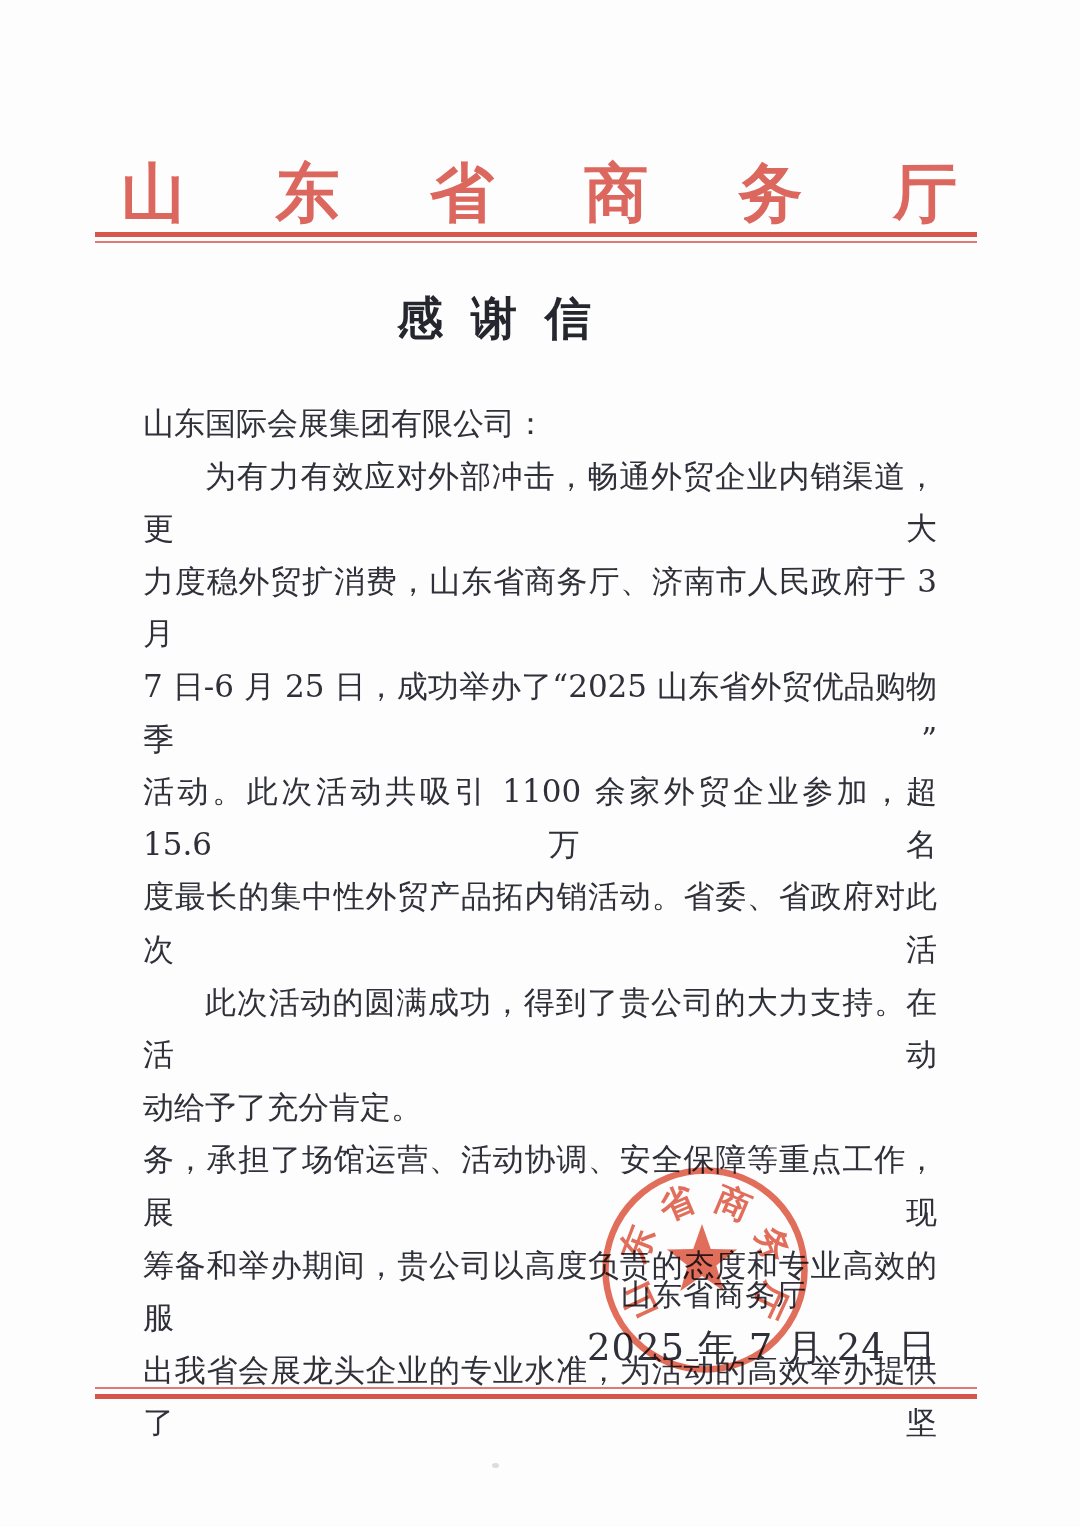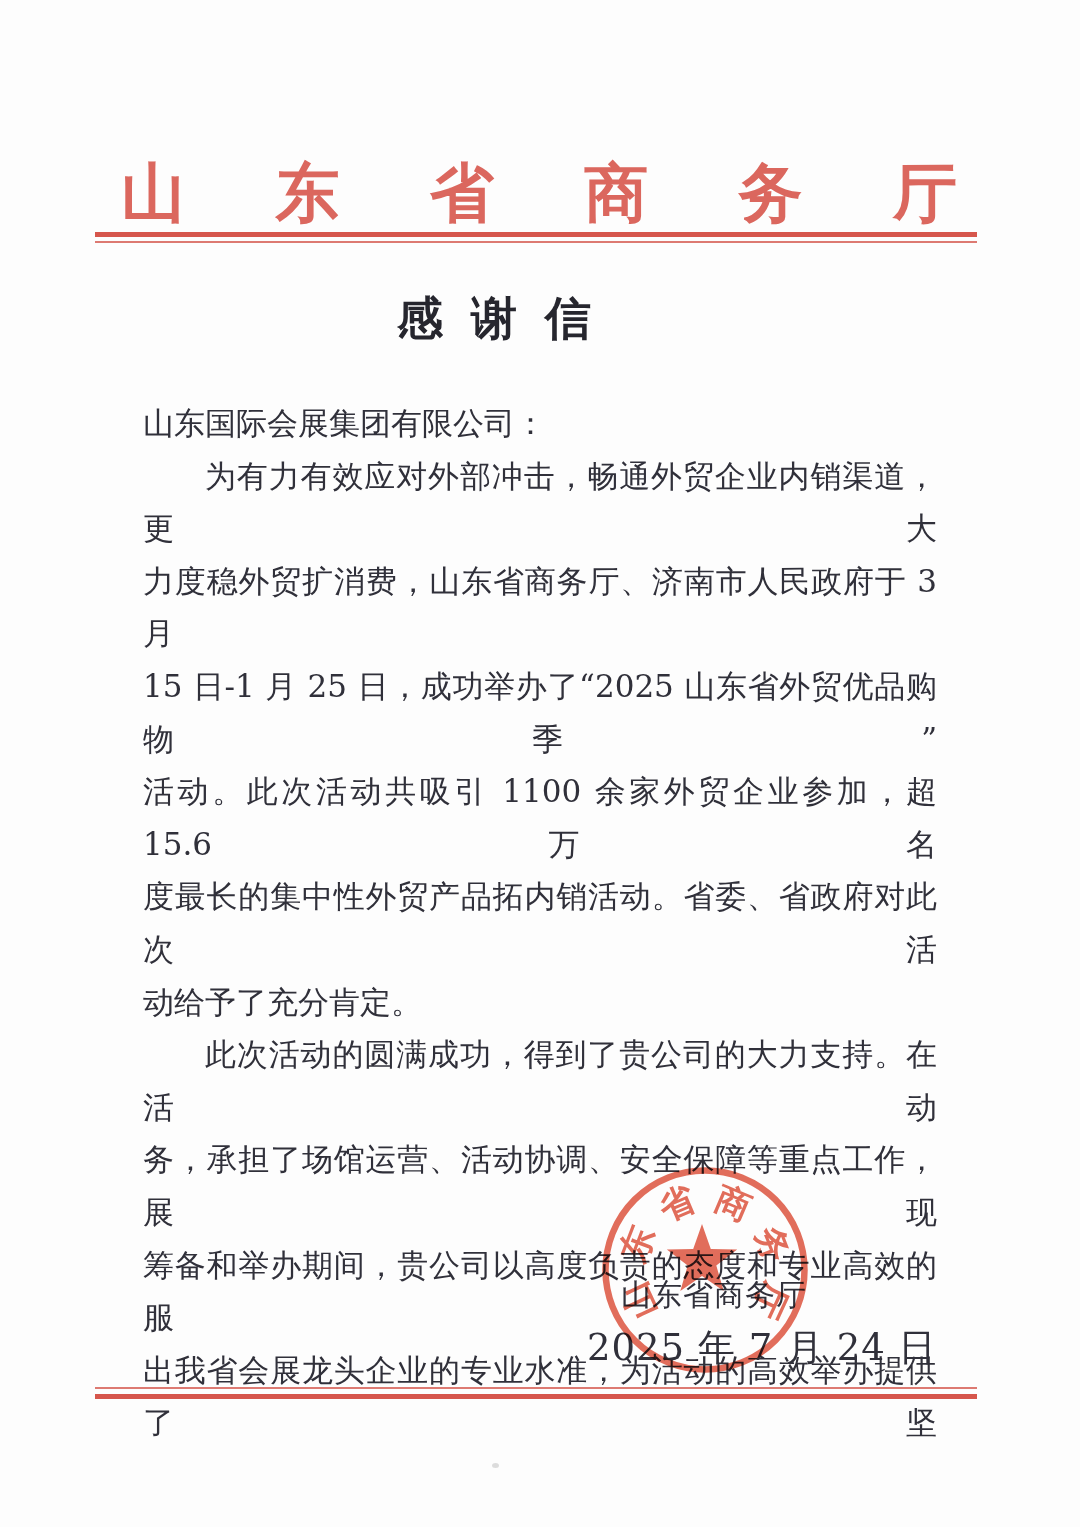--- a/index.html
+++ b/index.html
@@ -82,25 +82,25 @@
   </div>
   <div class="rule rule-top-thick"></div>
   <div class="rule rule-top-thin"></div>
 
   <h1 class="doc-title">感 谢 信</h1>
 
   <main class="body-block">
     <div class="line">山东国际会展集团有限公司：</div>
     <div class="line j ind">为有力有效应对外部冲击，畅通外贸企业内销渠道，更大</div>
     <div class="line j">力度稳外贸扩消费，山东省商务厅、济南市人民政府于 3 月</div>
-    <div class="line j">15 日-1 月 25 日，成功举办了“2025 山东省外贸优品购物季”</div>
+    <div class="line j">7 日-6 月 25 日，成功举办了“2025 山东省外贸优品购物季”</div>
     <div class="line j">活动。此次活动共吸引 1100 余家外贸企业参加，超 15.6 万名</div>
     <div class="line j">度最长的集中性外贸产品拓内销活动。省委、省政府对此次活</div>
+    <div class="line j ind">此次活动的圆满成功，得到了贵公司的大力支持。在活动</div>
     <div class="line">动给予了充分肯定。</div>
-    <div class="line j ind">此次活动的圆满成功，得到了贵公司的大力支持。在活动</div>
     <div class="line j">务，承担了场馆运营、活动协调、安全保障等重点工作，展现</div>
     <div class="line j">筹备和举办期间，贵公司以高度负责的态度和专业高效的服</div>
     <div class="line j">出我省会展龙头企业的专业水准，为活动的高效举办提供了坚</div>
 
   </main>
 
   <div class="sig-org">山东省商务厅</div>
   <div class="sig-date">2025 年 7 月 24 日</div>
 
   <svg class="seal" viewBox="0 0 214 214" xmlns="http://www.w3.org/2000/svg">

